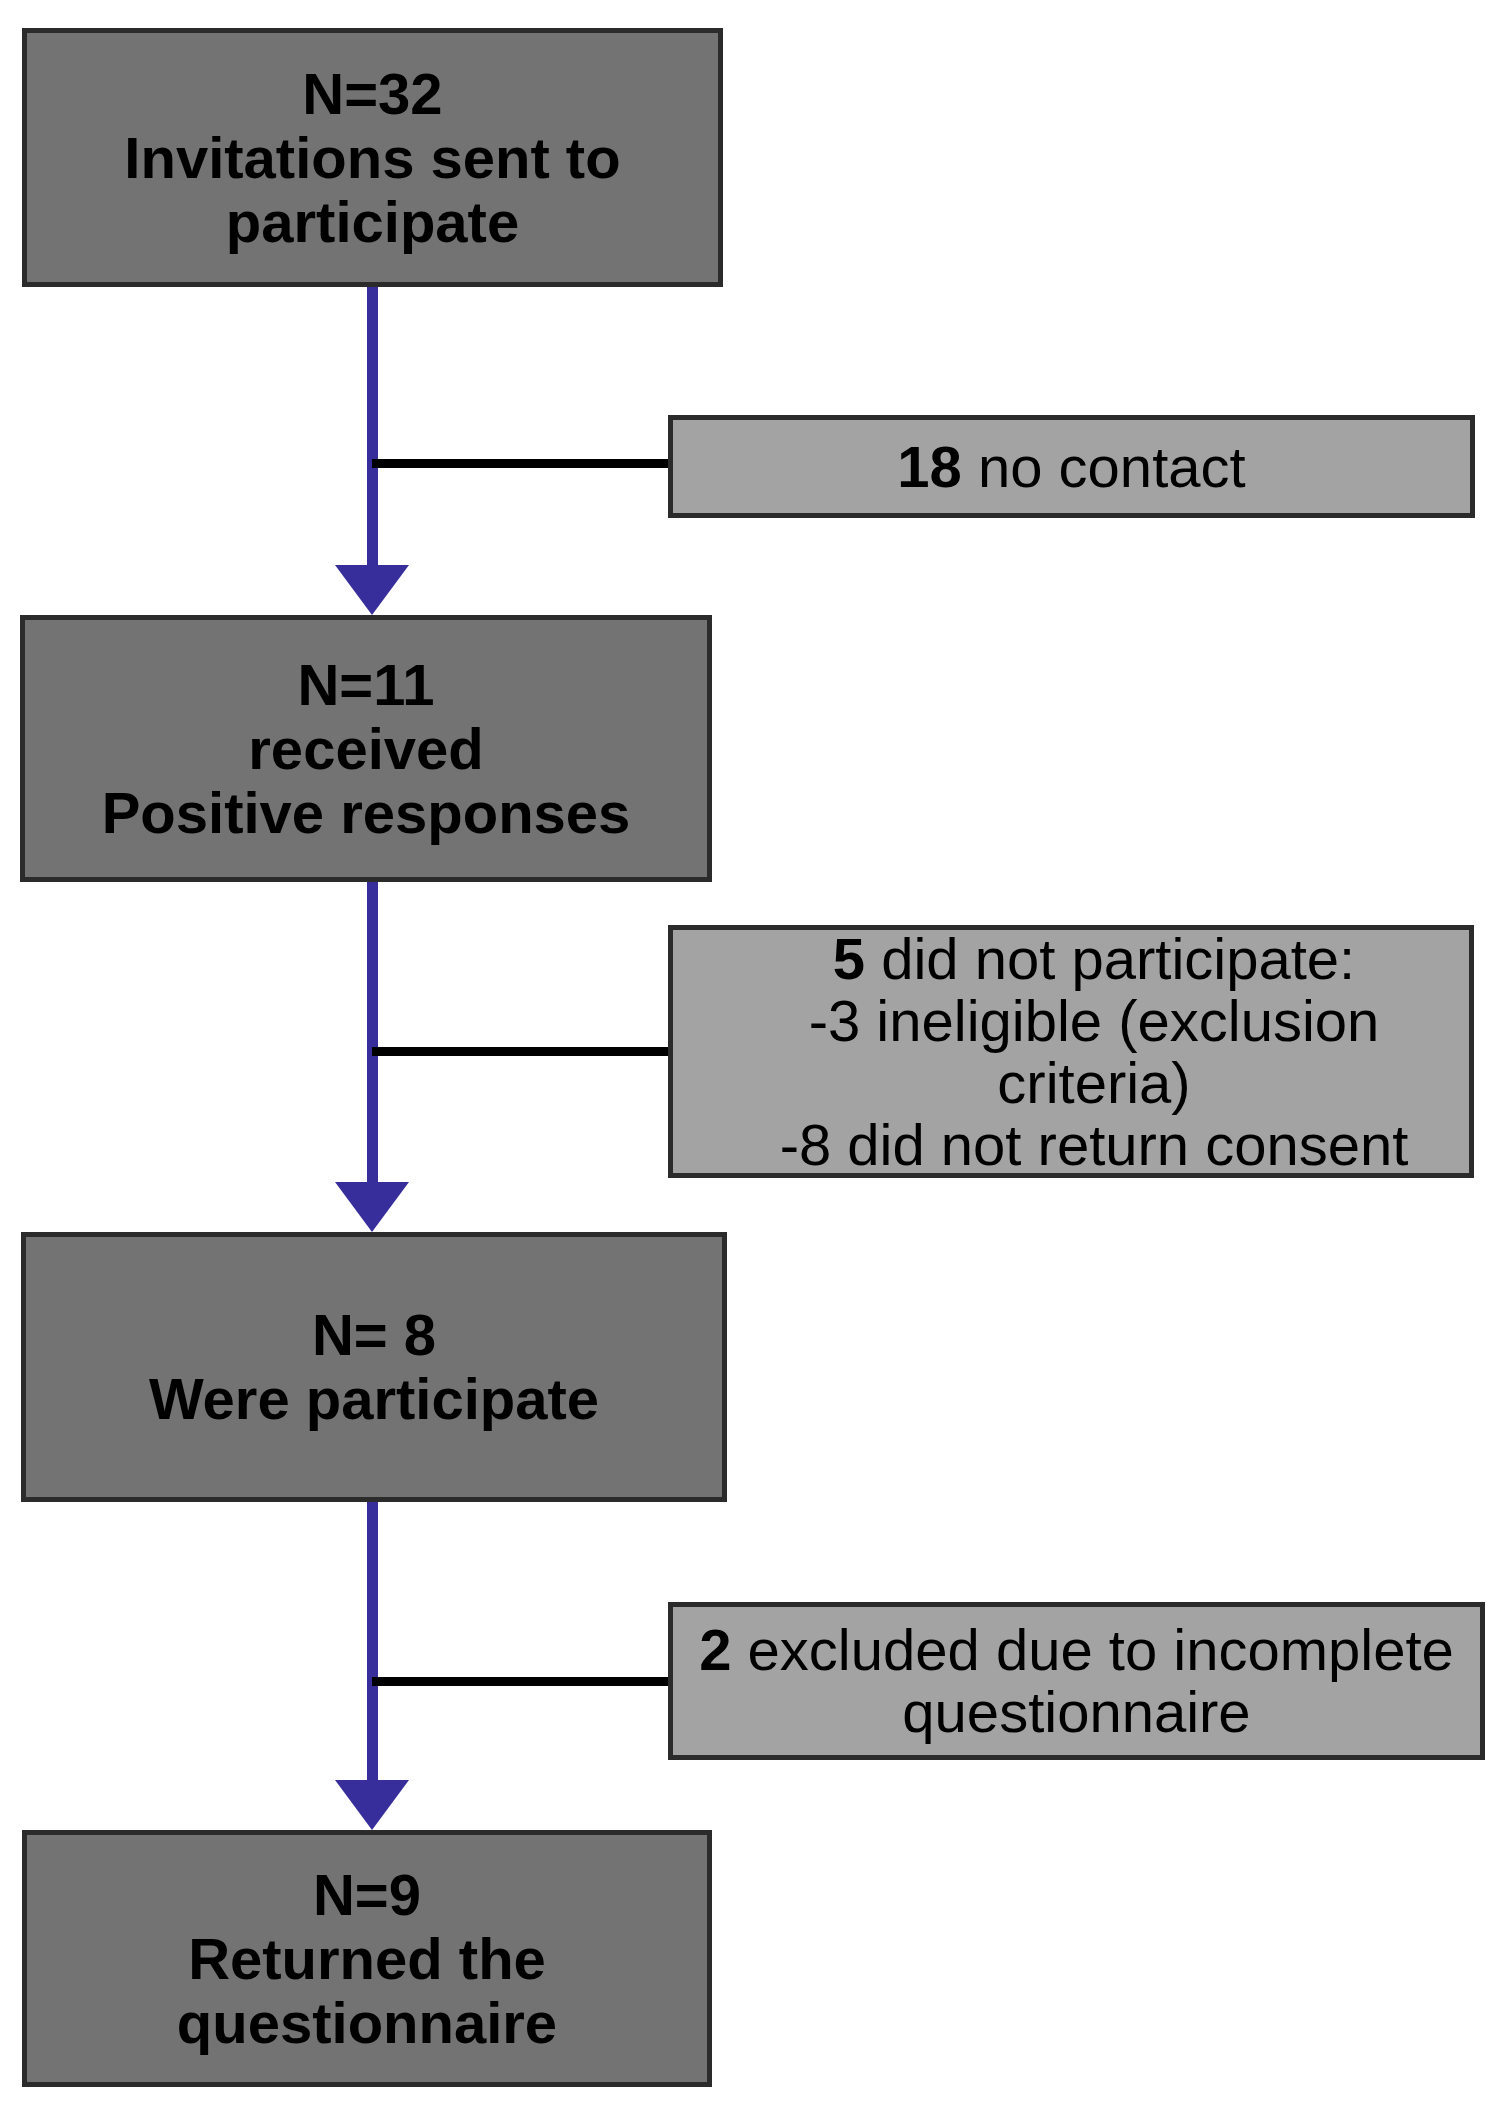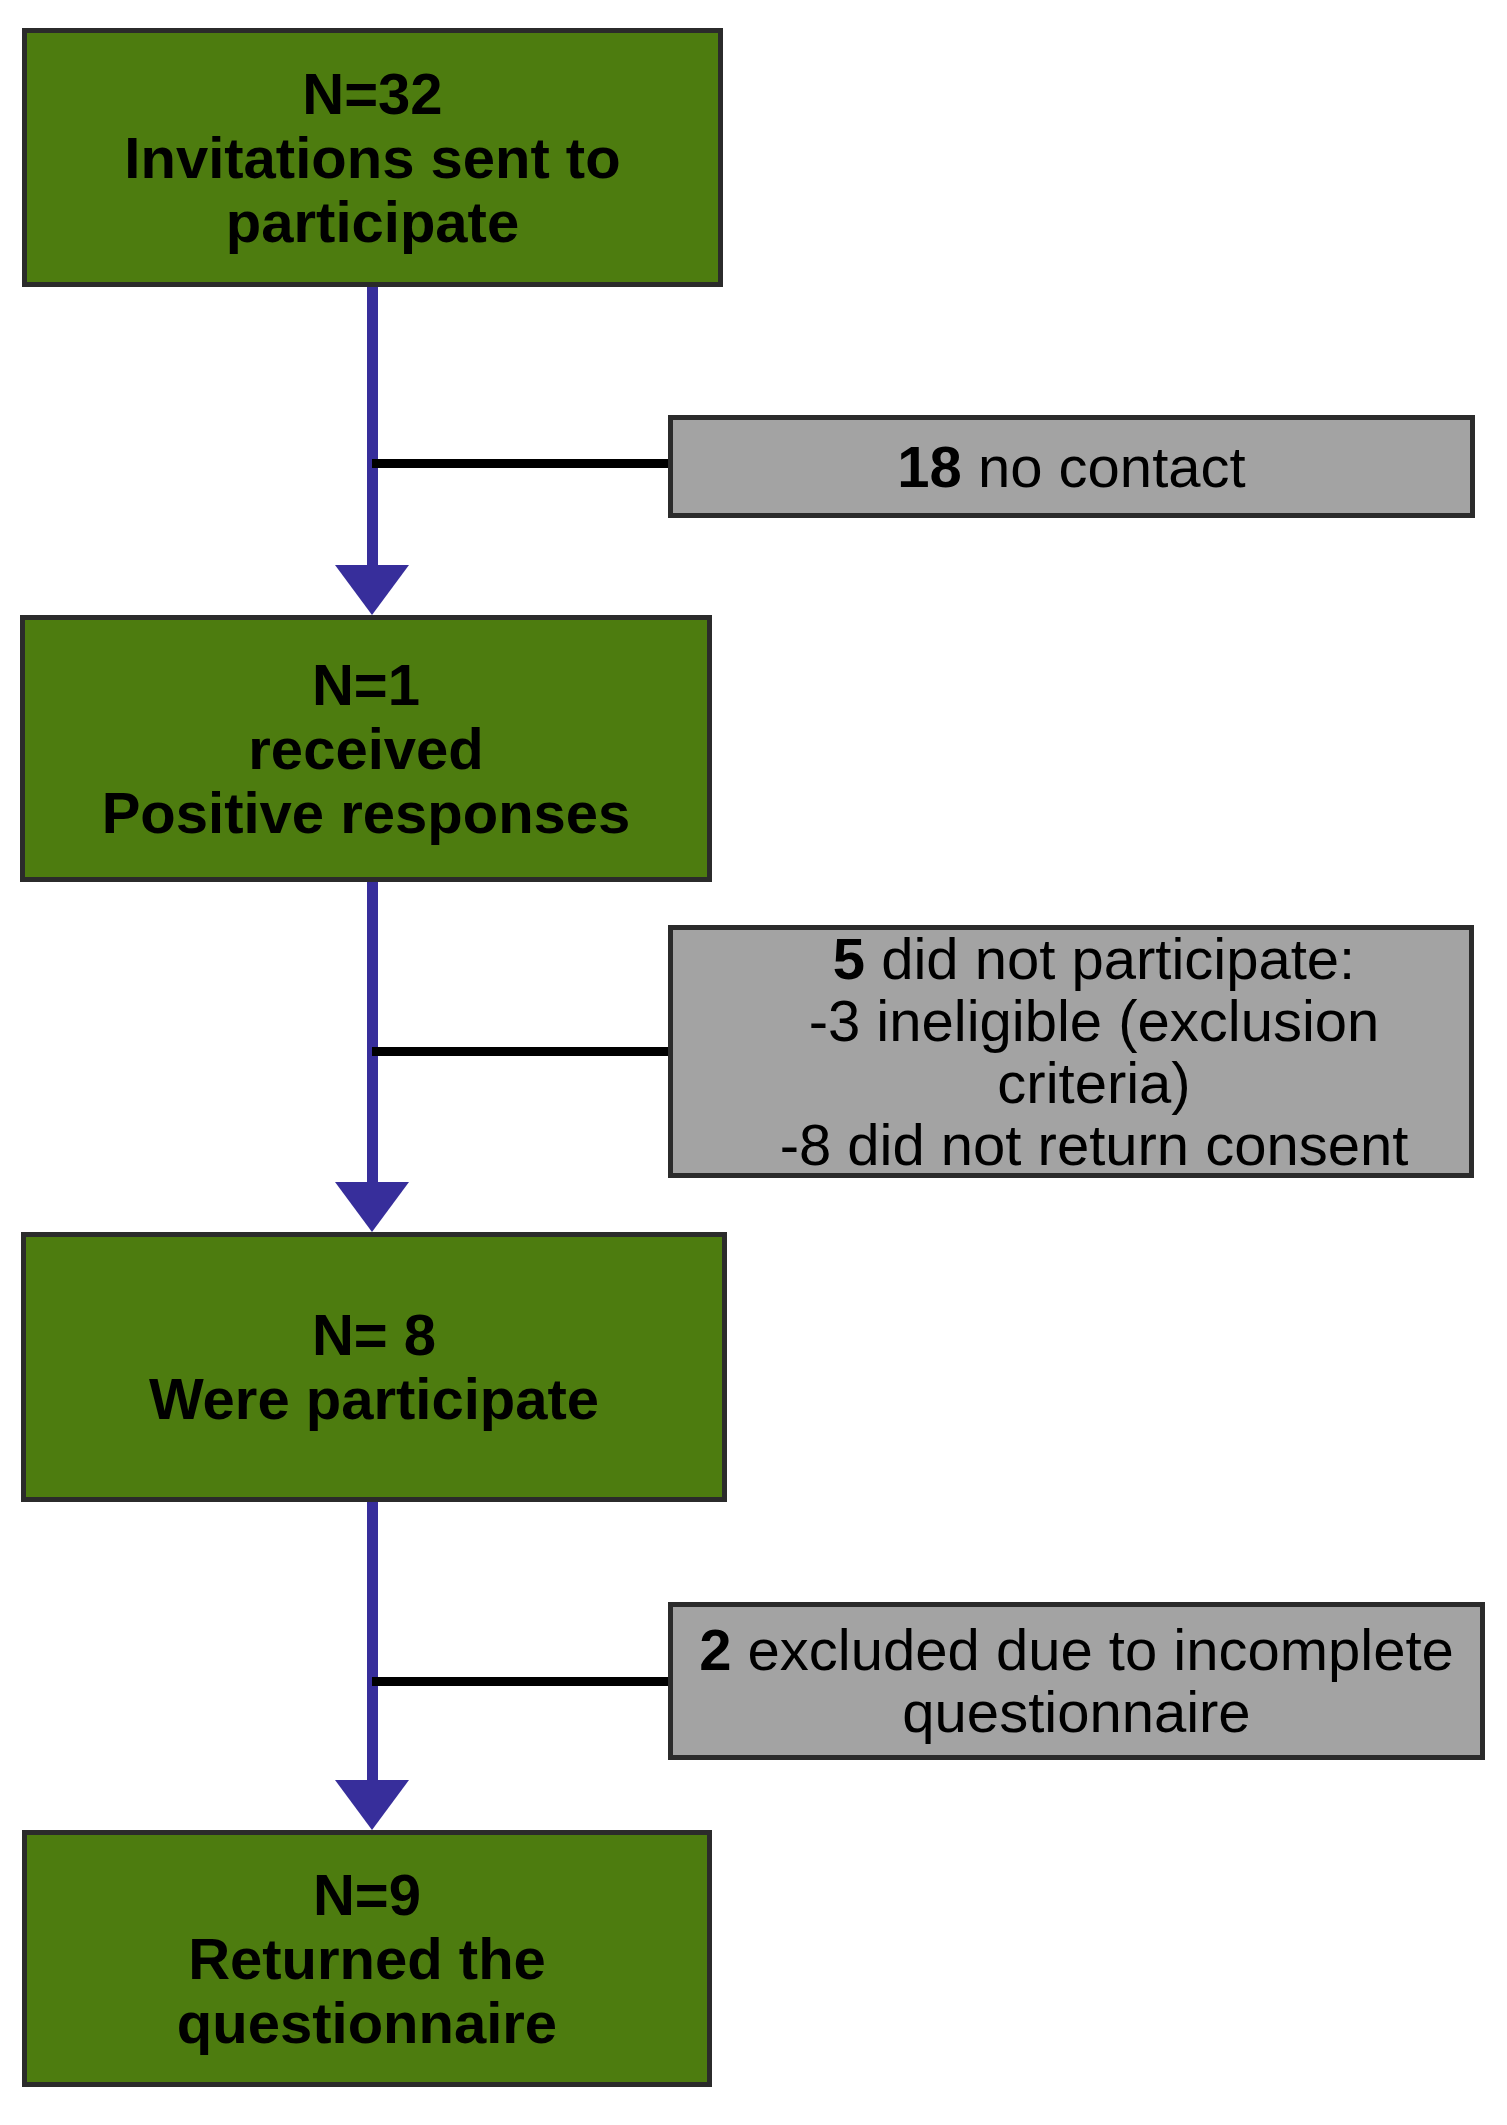--- a/index.html
+++ b/index.html
@@ -7,21 +7,21 @@
     position:relative;
     width:1507px;
     height:2125px;
     background:#ffffff;
     font-family:"Liberation Sans","DejaVu Sans",sans-serif;
     color:#000000;
     overflow:hidden;
   }
   .stage-box{
     position:absolute;
-    background:#4d7c0f;
+    background:#737373;
     border:5px solid #2B2B2B;
     box-sizing:border-box;
     display:flex;
     flex-direction:column;
     justify-content:center;
     align-items:center;
     text-align:center;
   }
   .excl-box{
     position:absolute;
@@ -93,21 +93,21 @@
 
   <div class="arrow-shaft" id="a1s"></div>
   <div class="arrow-head" id="a1h"></div>
 
   <div class="connector" id="c1"></div>
   <div class="excl-box" id="s1">
     <div class="excl-line"><b>18</b><span> no contact</span></div>
   </div>
 
   <div class="stage-box" id="g2">
-    <div class="stage-count">N=1</div>
+    <div class="stage-count">N=11</div>
     <div class="stage-line">received</div>
     <div class="stage-line">Positive responses</div>
   </div>
 
   <div class="arrow-shaft" id="a2s"></div>
   <div class="arrow-head" id="a2h"></div>
 
   <div class="connector" id="c2"></div>
   <div class="excl-box" id="s2">
     <div class="excl-line"><b>5</b><span> did not participate:</span></div>

